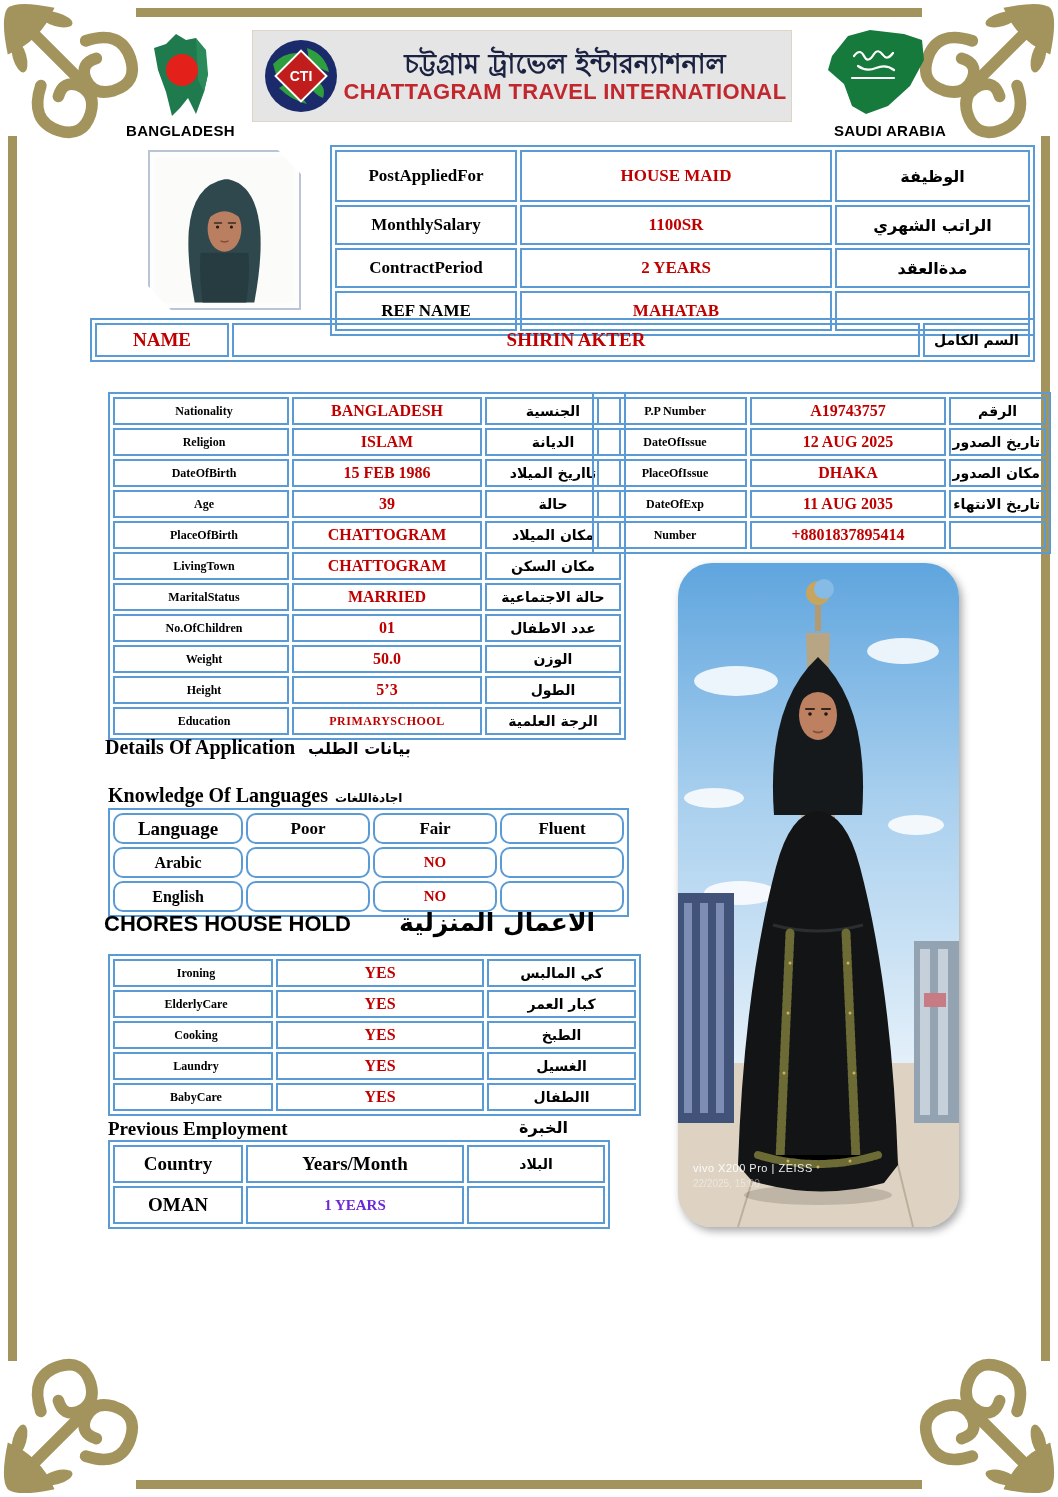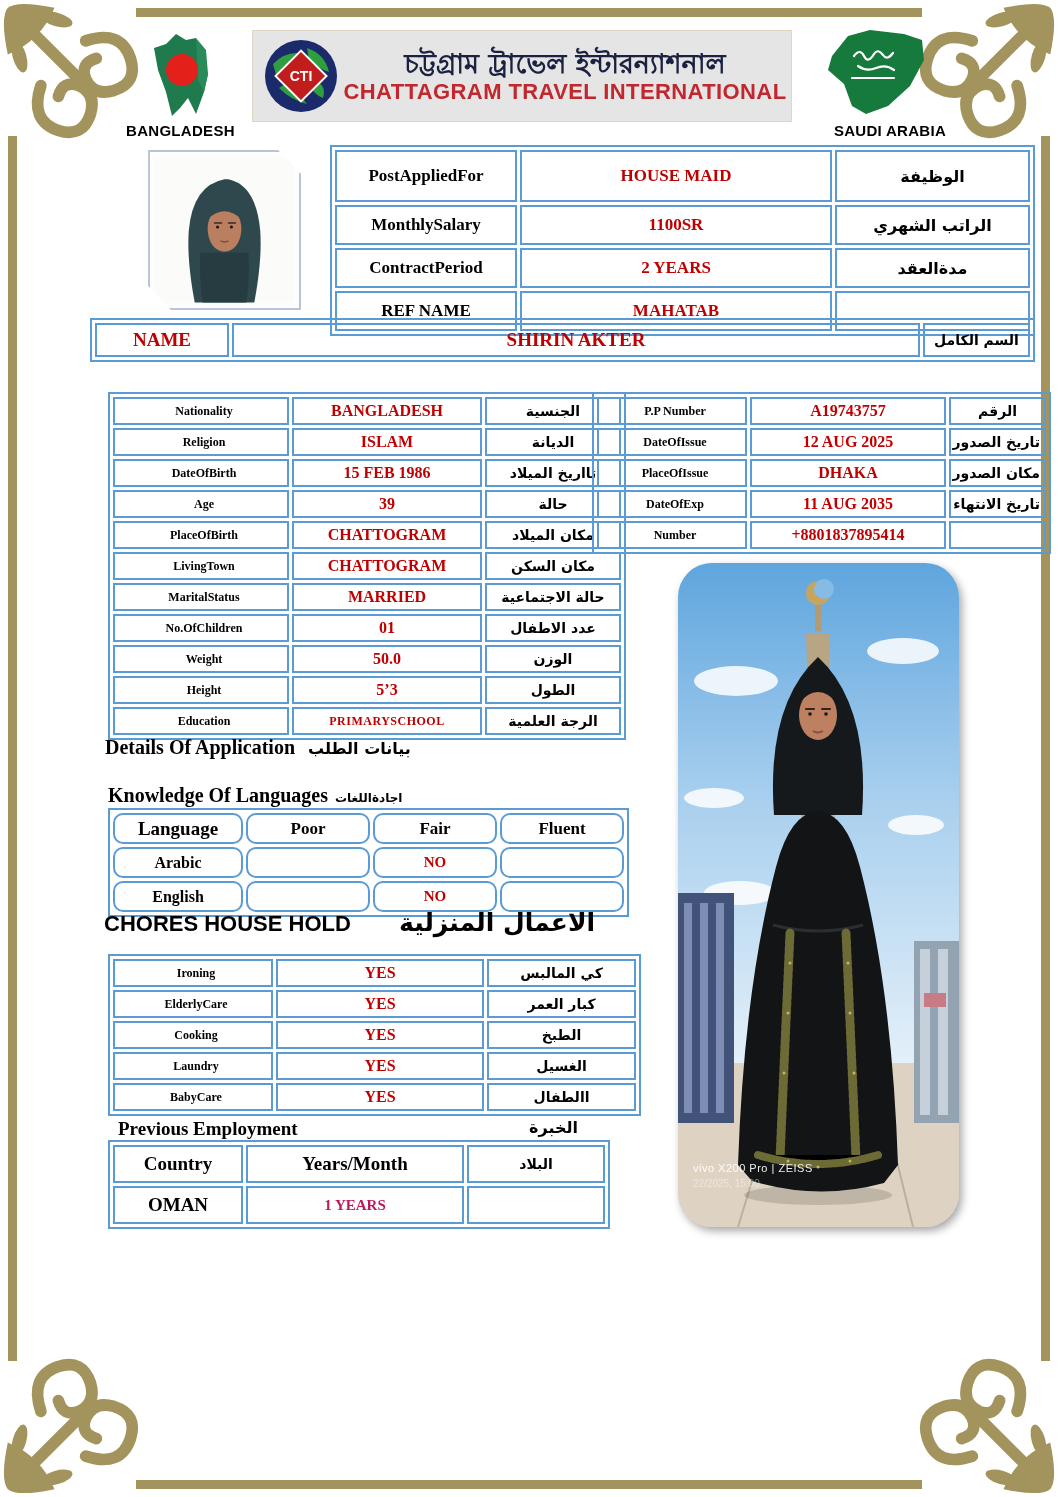--- a/index.html
+++ b/index.html
@@ -56,42 +56,42 @@
   .personal-table{left:108px;top:392px;width:478px;}
   .personal-table td{height:22px;}
   .passport-table{left:592px;top:392px;width:419px;}
   .passport-table td{height:22px;}
   .small-val{font-size:12px !important;letter-spacing:.5px;}
   
   .heading{position:absolute;font-weight:bold;color:#000;}
   .h-details{left:105px;top:736px;font-size:20px;}
   .h-know{left:108px;top:784px;font-size:20px;}
   .h-chores{left:104px;top:908px;font-size:22px;font-family:"Liberation Sans",sans-serif;}
-  .h-emp{left:118px;top:1118px;font-size:19px;width:460px;display:flex;justify-content:space-between;}
+  .h-emp{left:108px;top:1118px;font-size:19px;width:460px;display:flex;justify-content:space-between;}
   .h-ar{font-family:"DejaVu Sans",sans-serif;font-weight:bold;}
   .h-details .h-ar{font-size:16px;margin-left:8px;}
   .h-know .h-ar{font-size:12px;margin-left:2px;}
   .h-chores .h-ar{font-size:25px;margin-left:42px;font-family:"DejaVu Sans",sans-serif;}
   .h-emp .h-ar{font-size:16px;}
   
   .lang-table{left:108px;top:808px;width:468px;}
   .lang-table td{height:25px;border-radius:10px;}
   .lang-table .hd{font-weight:bold;font-size:17px;}
   .lang-table .hd-lang{font-size:19px;}
   .lang-table .cell-lang{font-weight:bold;font-size:16px;}
   .lang-table .cell-no{font-weight:bold;color:#c00000;font-size:15px;}
   
   .chores-table{left:108px;top:954px;width:493px;}
   .chores-table td{height:22px;}
   
   .emp-table{left:108px;top:1140px;width:468px;}
   .emp-table td{height:32px;}
   .emp-table .hd{font-weight:bold;font-size:19px;}
   .emp-table .country-val{font-weight:bold;font-size:19px;color:#000;}
-  .emp-table .dur-val{font-weight:bold;font-size:15px;color:#be185d;margin-top:48px;}
+  .emp-table .dur-val{font-weight:bold;font-size:15px;color:#6d28d9;margin-top:48px;}
   
   .body-photo{position:absolute;left:678px;top:563px;width:281px;height:664px;border-radius:34px;
               overflow:hidden;box-shadow:3px 4px 8px rgba(0,0,0,.35);background:#cfe4f5;}
   .body-photo svg{width:100%;height:100%;display:block;}
   .watermark{position:absolute;left:15px;bottom:36px;font-family:"Liberation Sans",sans-serif;line-height:1.5;}
   .wm1{color:rgba(255,255,255,.92);font-size:11px;letter-spacing:.5px;}
   .wm2{color:rgba(255,255,255,.45);font-size:10px;}
 </style>
 </head>
 <body>

